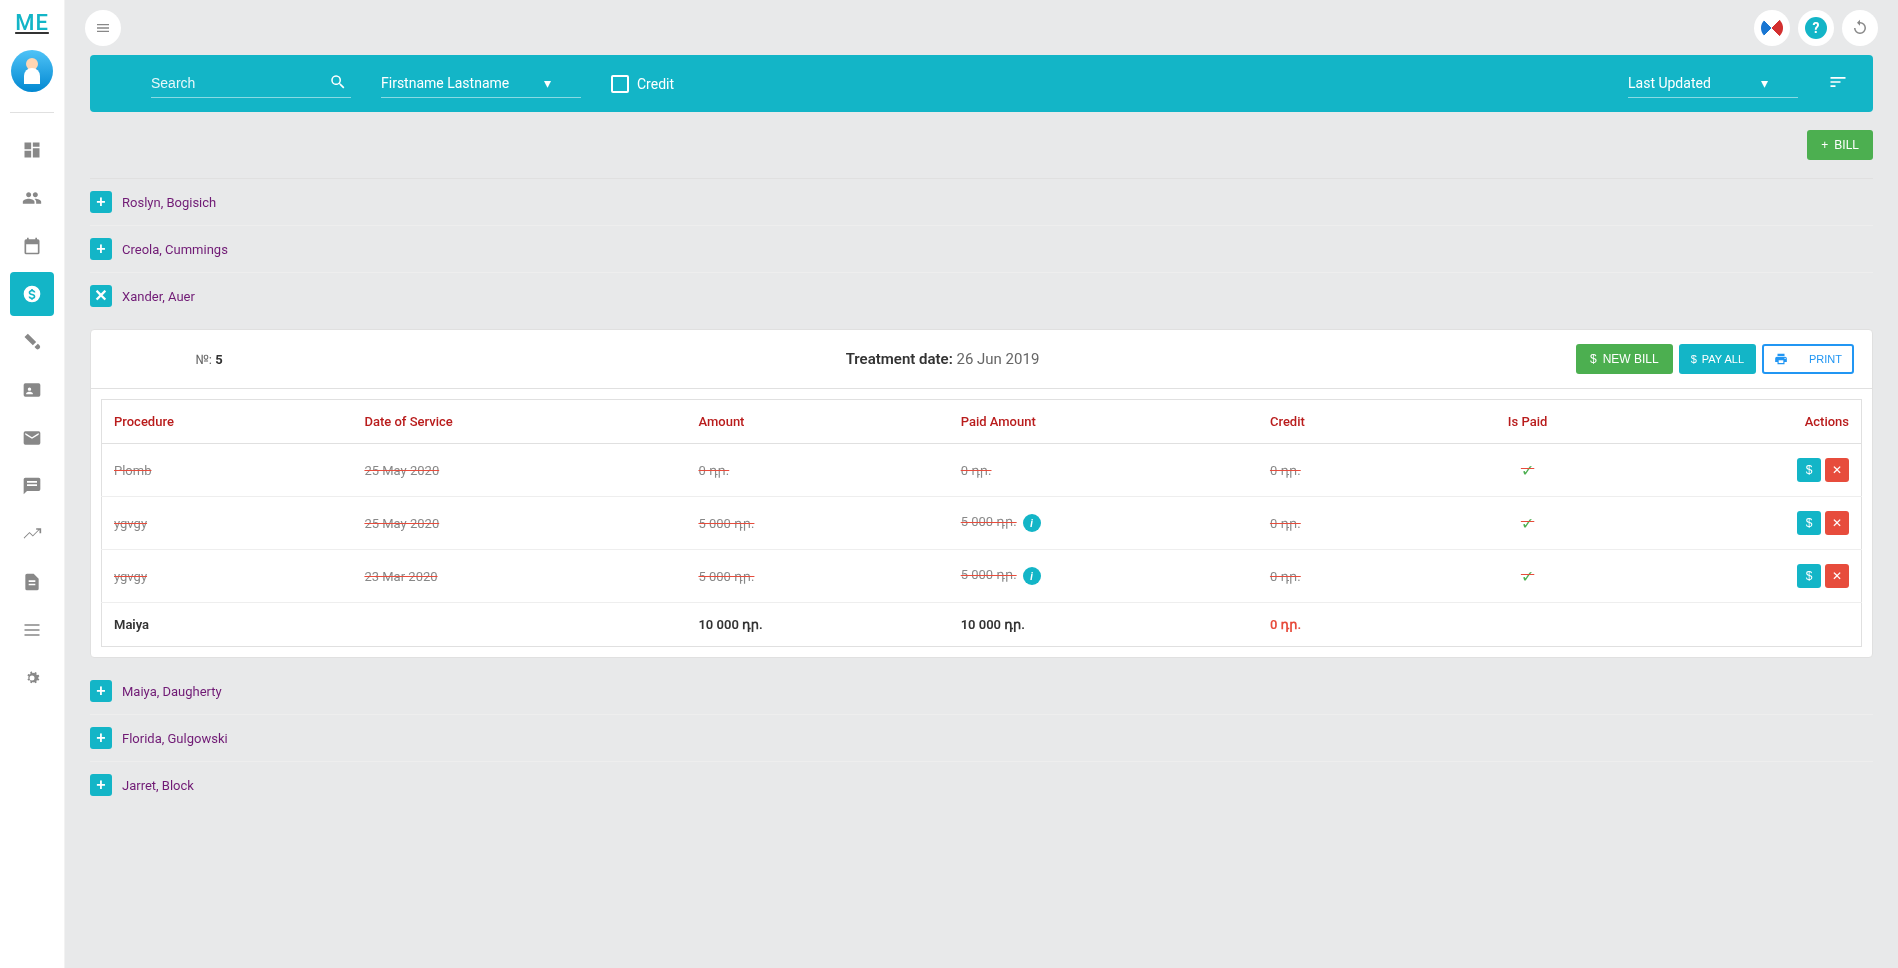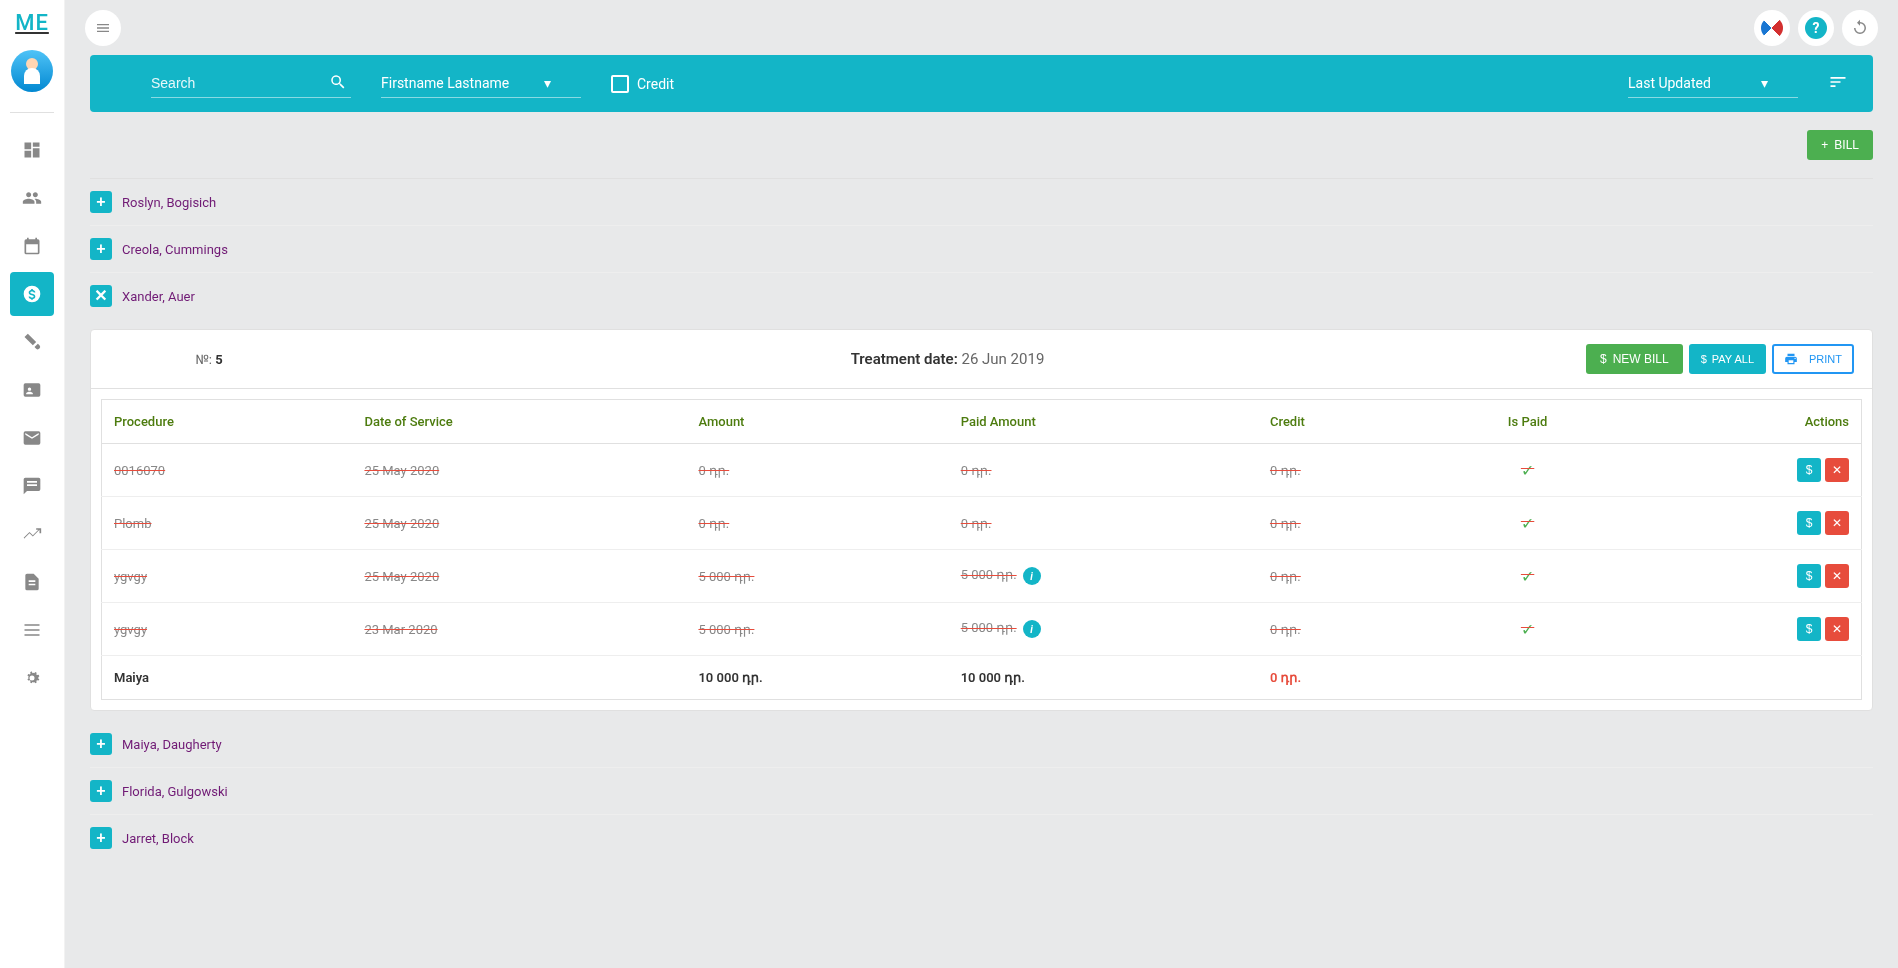--- a/index.html
+++ b/index.html
@@ -48,24 +48,24 @@
 .patient-name { color: #701a75; font-size: 13px; cursor: pointer; }
 
 .treatment-panel { border: 1px solid #e0e0e0; border-radius: 4px; margin: 10px 0; background: #fff; }
 .treatment-header { display: flex; align-items: center; padding: 14px 18px; border-bottom: 1px solid #e0e0e0; }
 .th-number { flex: 0 0 200px; text-align: center; font-size: 13px; color: #666; }
 .th-number b { color: #333; }
 .th-date { flex: 1; text-align: center; font-size: 15px; color: #666; }
 .th-date b { color: #333; font-weight: 600; }
 .th-actions { display: flex; gap: 6px; }
 .btn-teal { background: #13b5c7; color: #fff; border: none; padding: 7px 12px; border-radius: 3px; font-size: 11px; font-weight: 500; cursor: pointer; display: inline-flex; align-items: center; gap: 5px; }
-.btn-blue { background: #fff; color: #2196f3; border: 2px solid #2196f3; padding: 5px 10px; border-radius: 3px; font-size: 11px; font-weight: 500; cursor: pointer; display: inline-flex; align-items: center; gap: 11px; }
+.btn-blue { background: #fff; color: #2196f3; border: 2px solid #2196f3; padding: 5px 10px; border-radius: 3px; font-size: 11px; font-weight: 500; cursor: pointer; display: inline-flex; align-items: center; gap: 21px; }
 
 .data-table { width: 100%; border-collapse: collapse; margin: 10px; width: calc(100% - 20px); }
-.data-table th { text-align: left; padding: 14px 12px; font-weight: 500; color: #4d7c0f; border-bottom: 1px solid #e0e0e0; font-size: 13px; border-top: 1px solid #e0e0e0; }
+.data-table th { text-align: left; padding: 14px 12px; font-weight: 500; color: #b91c1c; border-bottom: 1px solid #e0e0e0; font-size: 13px; border-top: 1px solid #e0e0e0; }
 .data-table th:first-child { border-left: 1px solid #e0e0e0; }
 .data-table th:last-child { border-right: 1px solid #e0e0e0; text-align: right; }
 .data-table td { padding: 14px 12px; font-size: 13px; color: #888; border-bottom: 1px solid #eee; position: relative; }
 .data-table td:first-child { border-left: 1px solid #e0e0e0; }
 .data-table td:last-child { border-right: 1px solid #e0e0e0; text-align: right; white-space: nowrap; }
 .data-table tr.struck { text-decoration: line-through; text-decoration-color: #e74c3c; color: #888; }
 .data-table tr.totals td { font-weight: 600; color: #333; text-decoration: none; border-bottom: 1px solid #e0e0e0; }
 .data-table tr.totals td.credit-total { color: #e74c3c; }
 .info-badge { display: inline-flex; width: 18px; height: 18px; background: #13b5c7; color: #fff; border-radius: 50%; align-items: center; justify-content: center; font-size: 10px; font-weight: bold; margin-left: 6px; font-style: italic; text-decoration: none; vertical-align: middle; }
 .check-mark { color: #4caf50; font-size: 16px; }
@@ -256,29 +256,20 @@
               <th>Date of Service</th>
               <th>Amount</th>
               <th>Paid Amount</th>
               <th>Credit</th>
               <th style="text-align:center">Is Paid</th>
               <th>Actions</th>
             </tr>
           </thead>
           <tbody id="table-body">
               <tr class="struck">
-                <td>0016070</td>
-                <td>25 May 2020</td>
-                <td>0 դր.</td>
-                <td>0 դր.</td>
-                <td>0 դր.</td>
-                <td style="text-align:center"><span class="check-mark">✓</span></td>
-                <td><button class="row-action pay">$</button><button class="row-action del">✕</button></td>
-              </tr>
-              <tr class="struck">
                 <td>Plomb</td>
                 <td>25 May 2020</td>
                 <td>0 դր.</td>
                 <td>0 դր.</td>
                 <td>0 դր.</td>
                 <td style="text-align:center"><span class="check-mark">✓</span></td>
                 <td><button class="row-action pay">$</button><button class="row-action del">✕</button></td>
               </tr>
               <tr class="struck">
                 <td>ygvgy</td>

